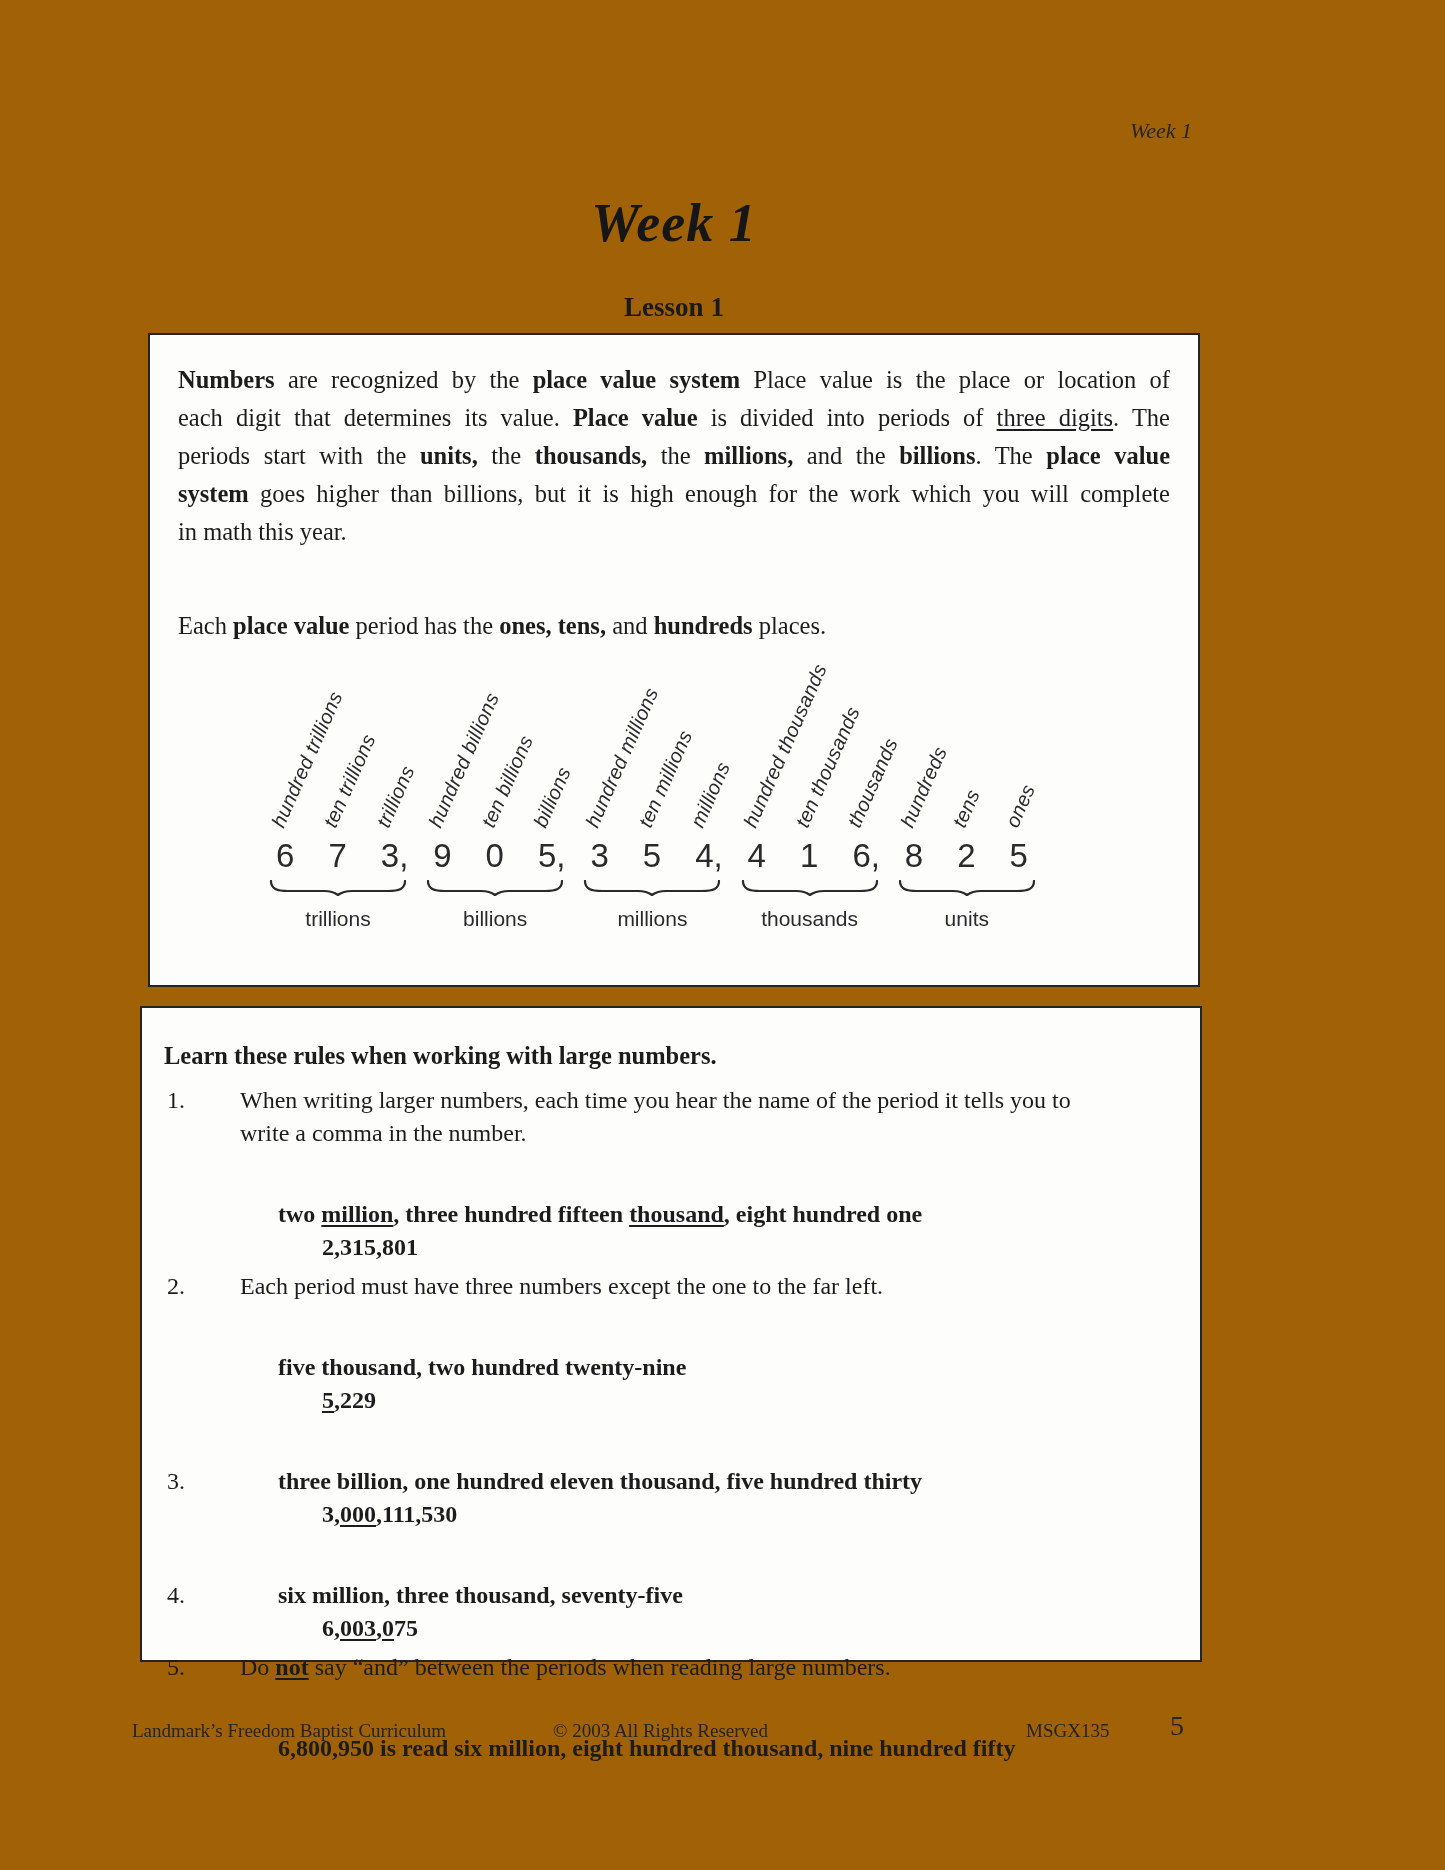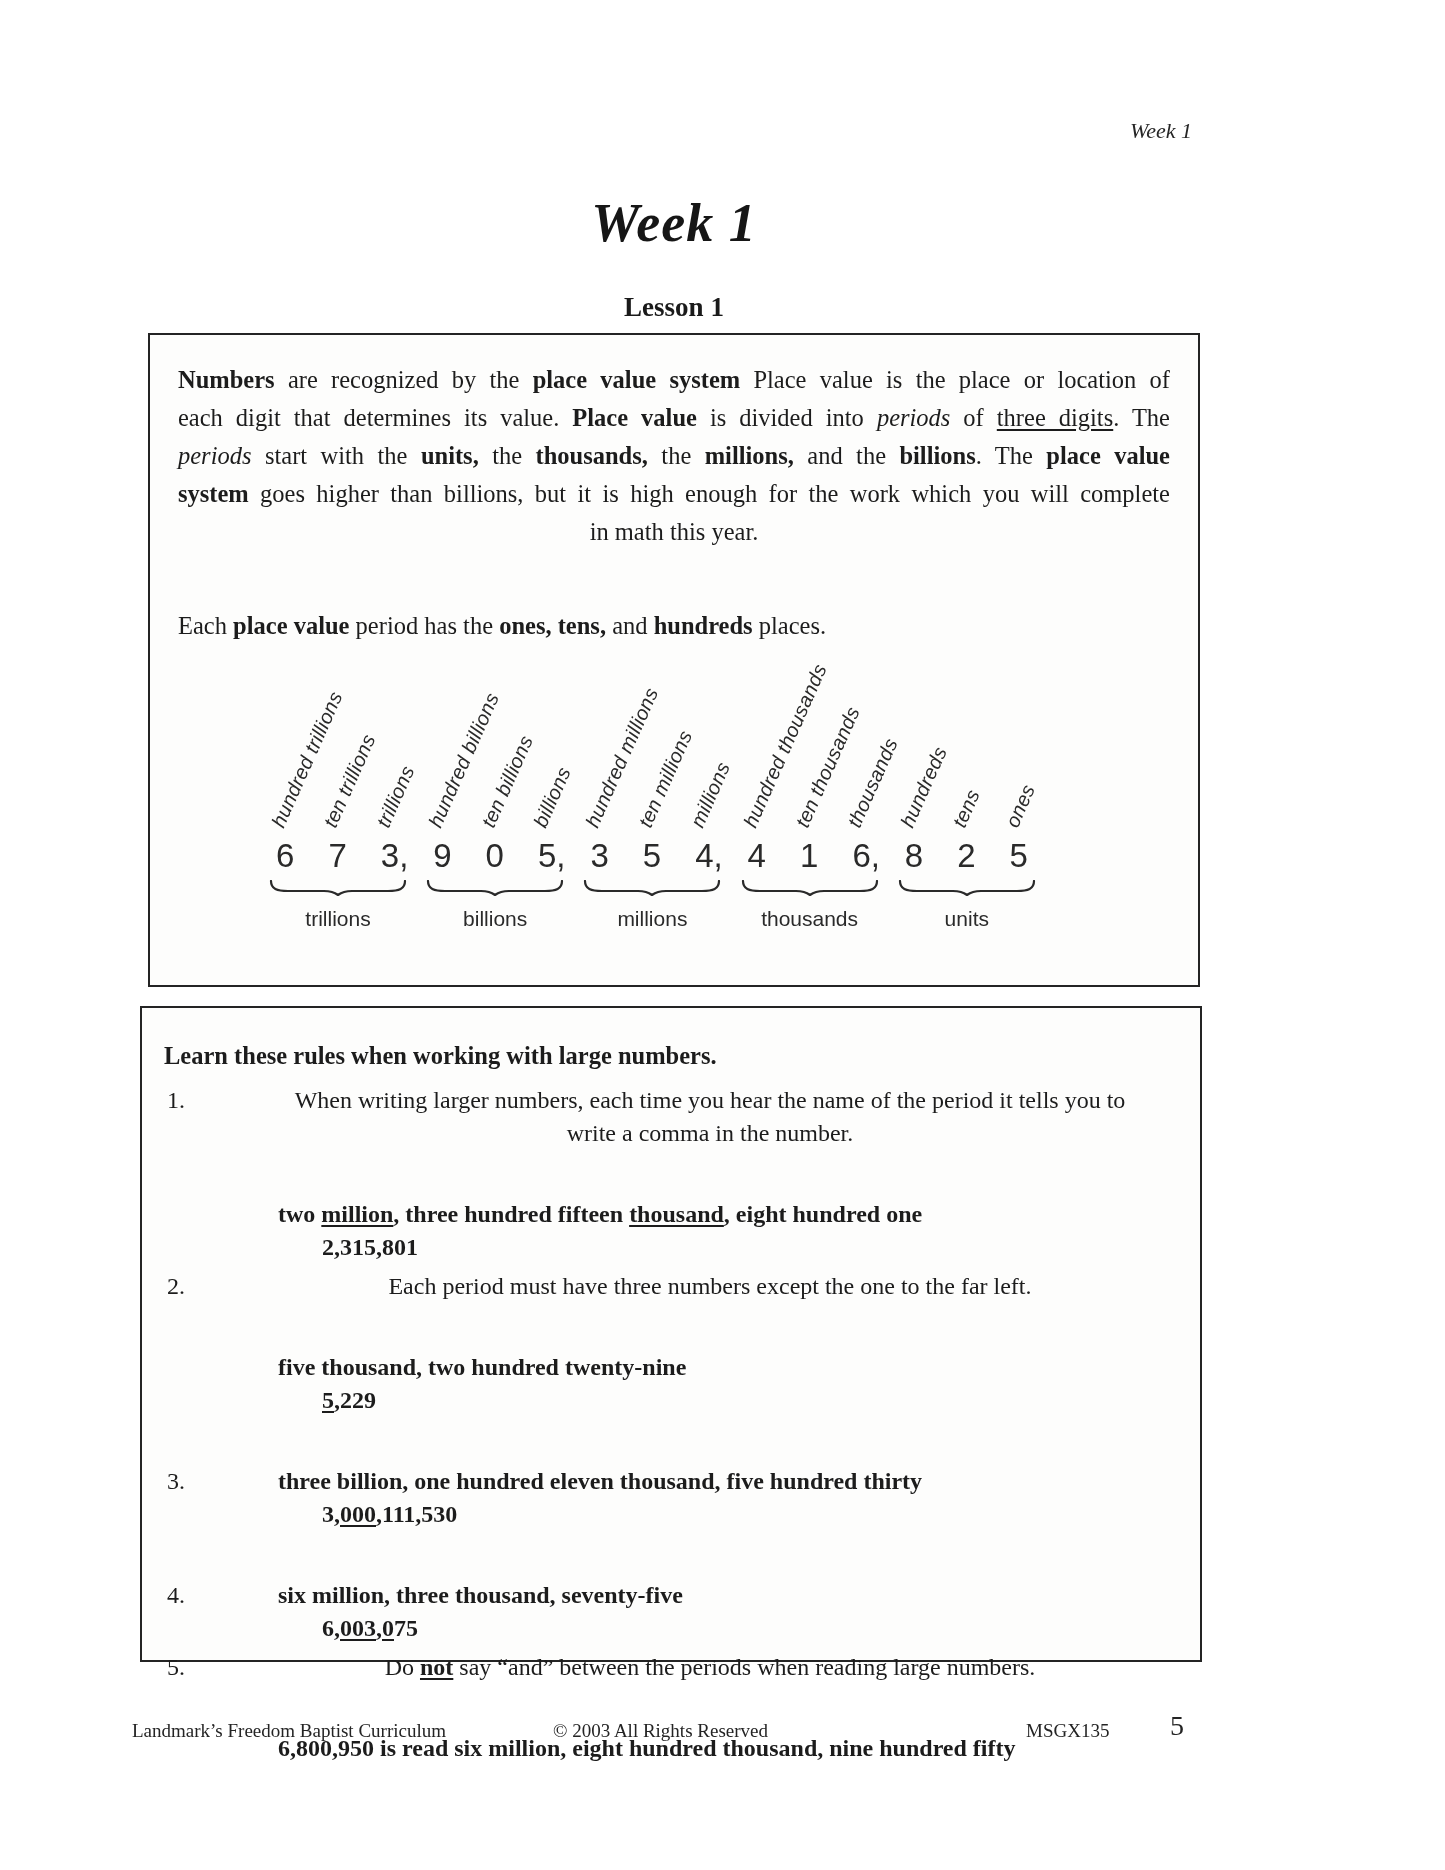--- a/index.html
+++ b/index.html
@@ -1,19 +1,19 @@
 <!DOCTYPE html>
 <html><head>
 <meta charset="utf-8">
 <style>
   html,body { margin:0; padding:0; background:#e8e8e8; }
   #page {
     position: relative;
     width: 1445px; height: 1870px;
-    background: #ffffff;
+    background: #a16207;
     color: #1c1c1c;
     font-family: "Liberation Serif", serif;
     overflow: hidden;
   }
 
   
   #running-head {
     position: absolute; left: 1130px; top: 118px;
     font-style: italic; font-size: 22px; color: #262626;
   }
@@ -32,24 +32,24 @@
   .frame {
     position: absolute; left: 148px; width: 1048px;
     border: 2px solid #242424; background: #fdfdfc;
   }
   #intro-box { top: 333px; height: 650px; }
   #rules-box { left: 140px; top: 1006px; width: 1058px; height: 652px; }
 
   
   #intro-p1 { margin: 26px 28px 0 28px; font-size: 24.5px; line-height: 38px; }
   #intro-p2 { margin: 56px 28px 0 28px; font-size: 24.5px; line-height: 38px; }
-  .rline { white-space: normal; text-align: center; }
+  .rline { white-space: normal; }
   .justify .rline:not(:last-child) { text-align: justify; text-align-last: justify; }
   b, .b { font-weight: bold; }
-  .i { font-style: italic; }
+  .i { }
   .u { text-decoration: underline; text-underline-offset: 3px; }
 
   
   #pv-chart { position: absolute; left: 0; top: 0; width: 100%; height: 100%; }
   .pv-digit {
     position: absolute; top: 502px; width: 44px;
     font-family: "Liberation Sans", "DejaVu Sans", sans-serif;
     font-size: 33px; color: #2a2a2a; text-align: left;
   }
   .pv-label-anchor { position: absolute; width: 0; height: 0; }

